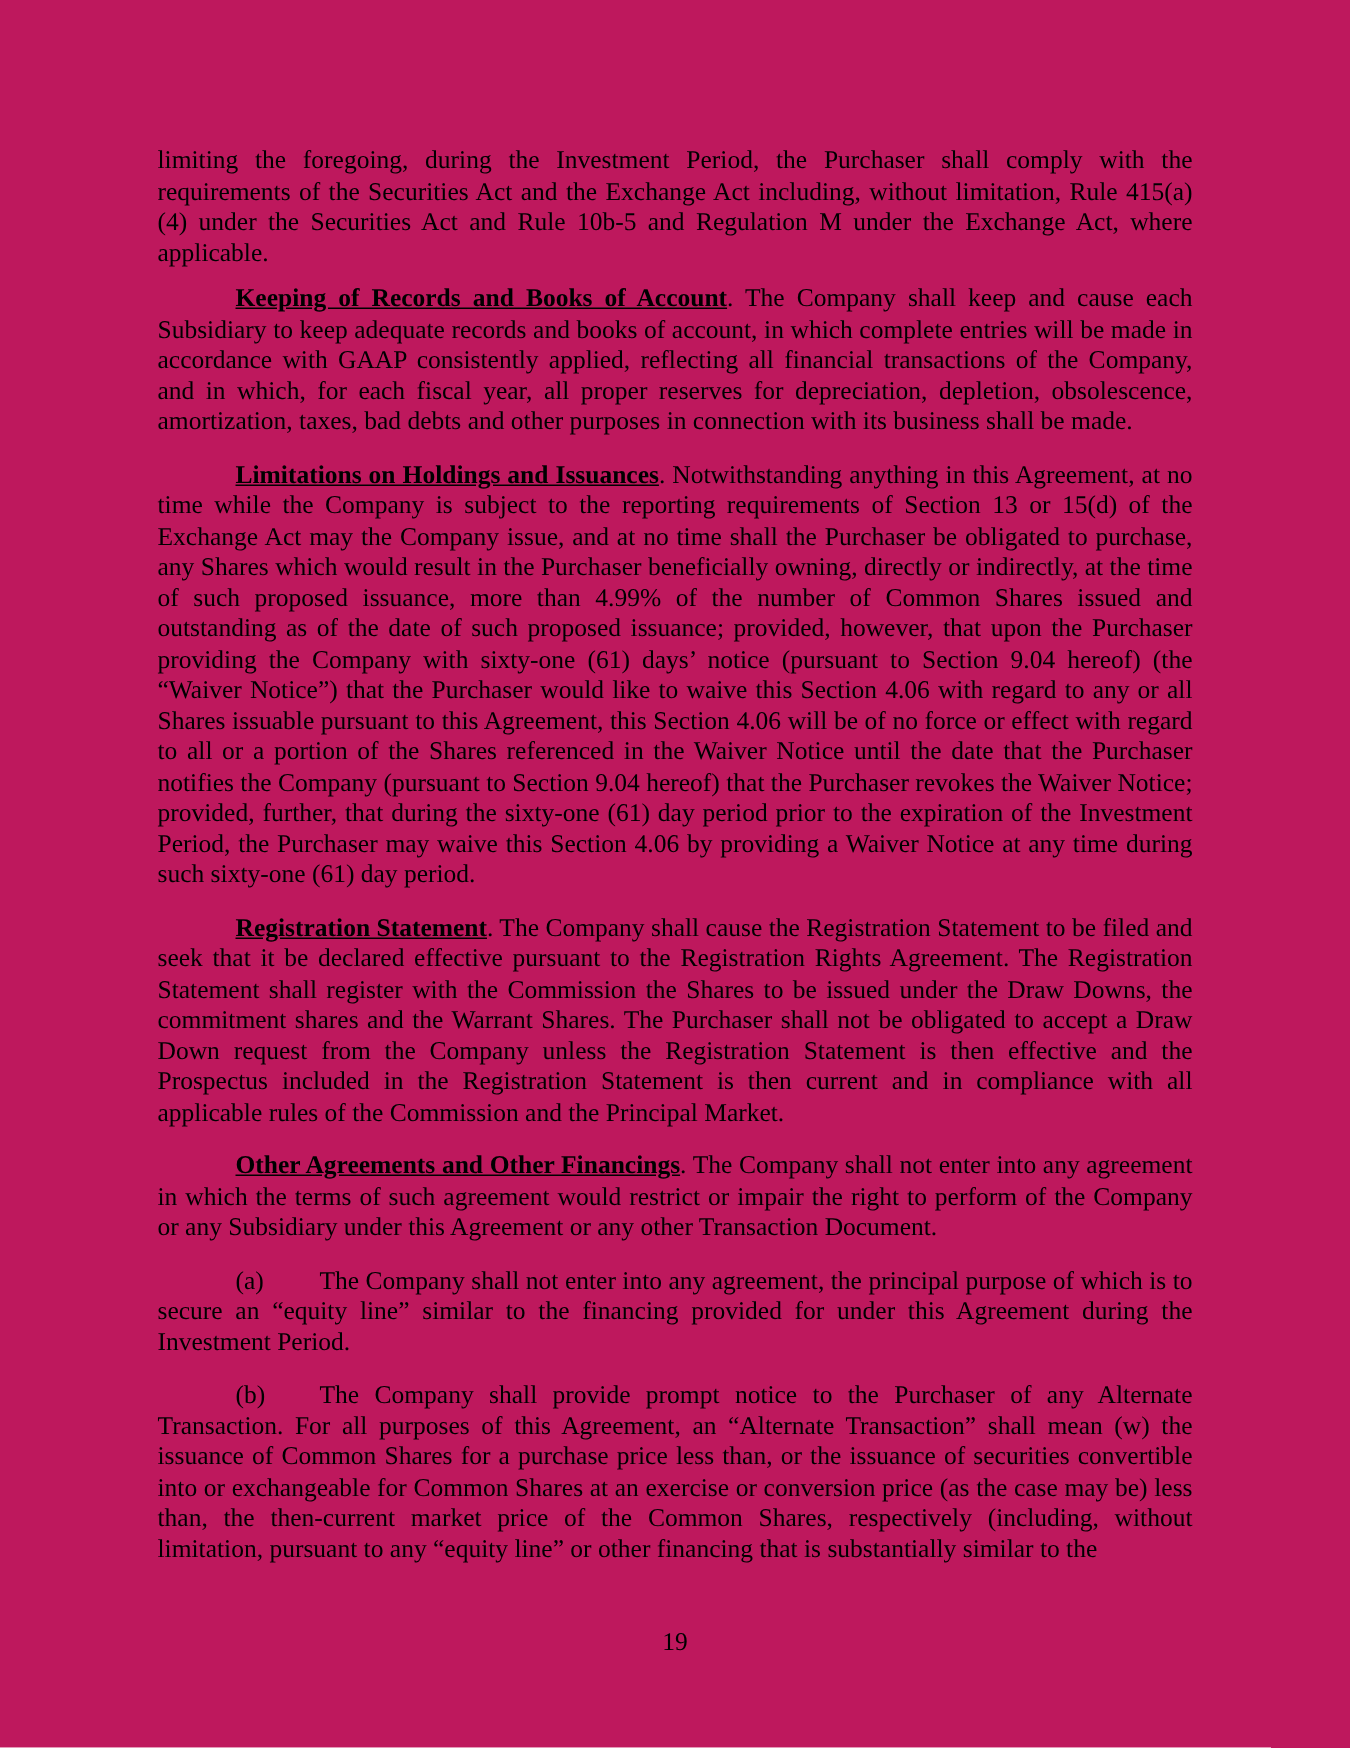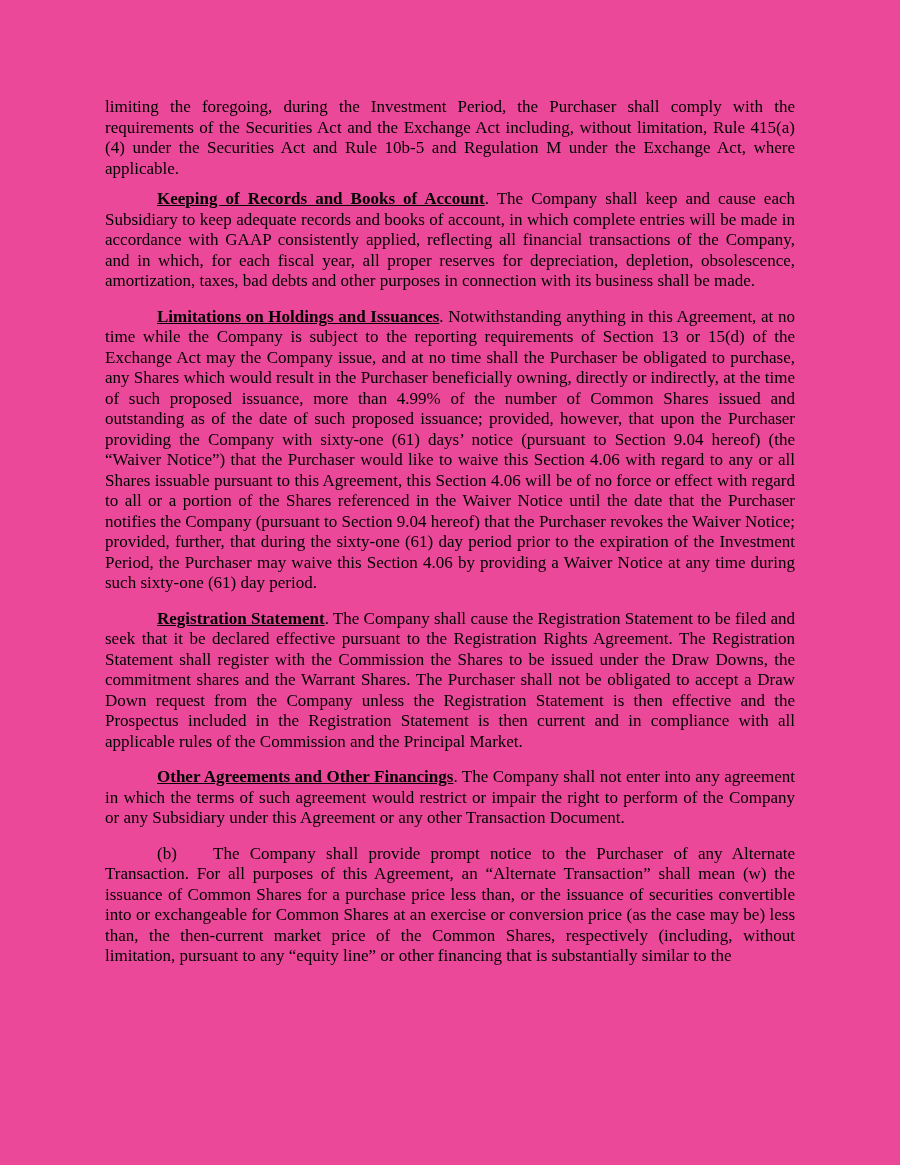--- a/index.html
+++ b/index.html
@@ -1,21 +1,21 @@
 <!DOCTYPE html>
 <html><head>
 <meta charset="utf-8">
 <style>
   html, body { margin: 0; padding: 0; background: #ffffff; }
   .page {
     position: relative;
     width: 900px;
     height: 1165px;
     margin: 0 auto;
-    background: #ec4899;
+    background: #be185d;
     box-sizing: border-box;
     padding: 97px 105px 0 105px;
     font-family: "Liberation Serif", serif;
     font-size: 17px;
     line-height: 20.5px;
     color: #000000;
     text-align: justify;
     overflow: hidden;
   }
   p.para { margin: 0 0 15px 0; }
@@ -41,17 +41,19 @@
   <p class="para first"><span>limiting the foregoing, during the Investment Period, the Purchaser shall comply with the requirements of the Securities Act and the Exchange Act including, without limitation, Rule 415(a)(4) under the Securities Act and Rule 10b-5 and Regulation M under the Exchange Act, where applicable.</span></p>
 
   <p class="para indent"><span class="heading">Keeping of Records and Books of Account</span><span>. The Company shall keep and cause each Subsidiary to keep adequate records and books of account, in which complete entries will be made in accordance with GAAP consistently applied, reflecting all financial transactions of the Company, and in which, for each fiscal year, all proper reserves for depreciation, depletion, obsolescence, amortization, taxes, bad debts and other purposes in connection with its business shall be made.</span></p>
 
   <p class="para indent"><span class="heading">Limitations on Holdings and Issuances</span><span>. Notwithstanding anything in this Agreement, at no time while the Company is subject to the reporting requirements of Section 13 or 15(d) of the Exchange Act may the Company issue, and at no time shall the Purchaser be obligated to purchase, any Shares which would result in the Purchaser beneficially owning, directly or indirectly, at the time of such proposed issuance, more than 4.99% of the number of Common Shares issued and outstanding as of the date of such proposed issuance; </span><span class="italic">provided, however</span><span>, that upon the Purchaser providing the Company with sixty-one (61) days’ notice (pursuant to Section 9.04 hereof) (the “Waiver Notice”) that the Purchaser would like to waive this Section 4.06 with regard to any or all Shares issuable pursuant to this Agreement, this Section 4.06 will be of no force or effect with regard to all or a portion of the Shares referenced in the Waiver Notice until the date that the Purchaser notifies the Company (pursuant to Section 9.04 hereof) that the Purchaser revokes the Waiver Notice; </span><span class="italic">provided, further</span><span>, that during the sixty-one (61) day period prior to the expiration of the Investment Period, the Purchaser may waive this Section 4.06 by providing a Waiver Notice at any time during such sixty-one (61) day period.</span></p>
 
   <p class="para indent"><span class="heading">Registration Statement</span><span>. The Company shall cause the Registration Statement to be filed and seek that it be declared effective pursuant to the Registration Rights Agreement. The Registration Statement shall register with the Commission the Shares to be issued under the Draw Downs, the commitment shares and the Warrant Shares. The Purchaser shall not be obligated to accept a Draw Down request from the Company unless the Registration Statement is then effective and the Prospectus included in the Registration Statement is then current and in compliance with all applicable rules of the Commission and the Principal Market.</span></p>
 
   <p class="para indent"><span class="heading">Other Agreements and Other Financings</span><span>. The Company shall not enter into any agreement in which the terms of such agreement would restrict or impair the right to perform of the Company or any Subsidiary under this Agreement or any other Transaction Document.</span></p>
 
+  <p class="para indent"><span class="sub-label">(a)</span><span>The Company shall not enter into any agreement, the principal purpose of which is to secure an “equity line” similar to the financing provided for under this Agreement during the Investment Period.</span></p>
 
   <p class="para indent"><span class="sub-label">(b)</span><span>The Company shall provide prompt notice to the Purchaser of any Alternate Transaction. For all purposes of this Agreement, an “Alternate Transaction” shall mean (w) the issuance of Common Shares for a purchase price less than, or the issuance of securities convertible into or exchangeable for Common Shares at an exercise or conversion price (as the case may be) less than, the then-current market price of the Common Shares, respectively (including, without limitation, pursuant to any “equity line” or other financing that is substantially similar to the</span></p>
 
+  <div class="page-number">19</div>
 
 </div>
 
 </body></html>

